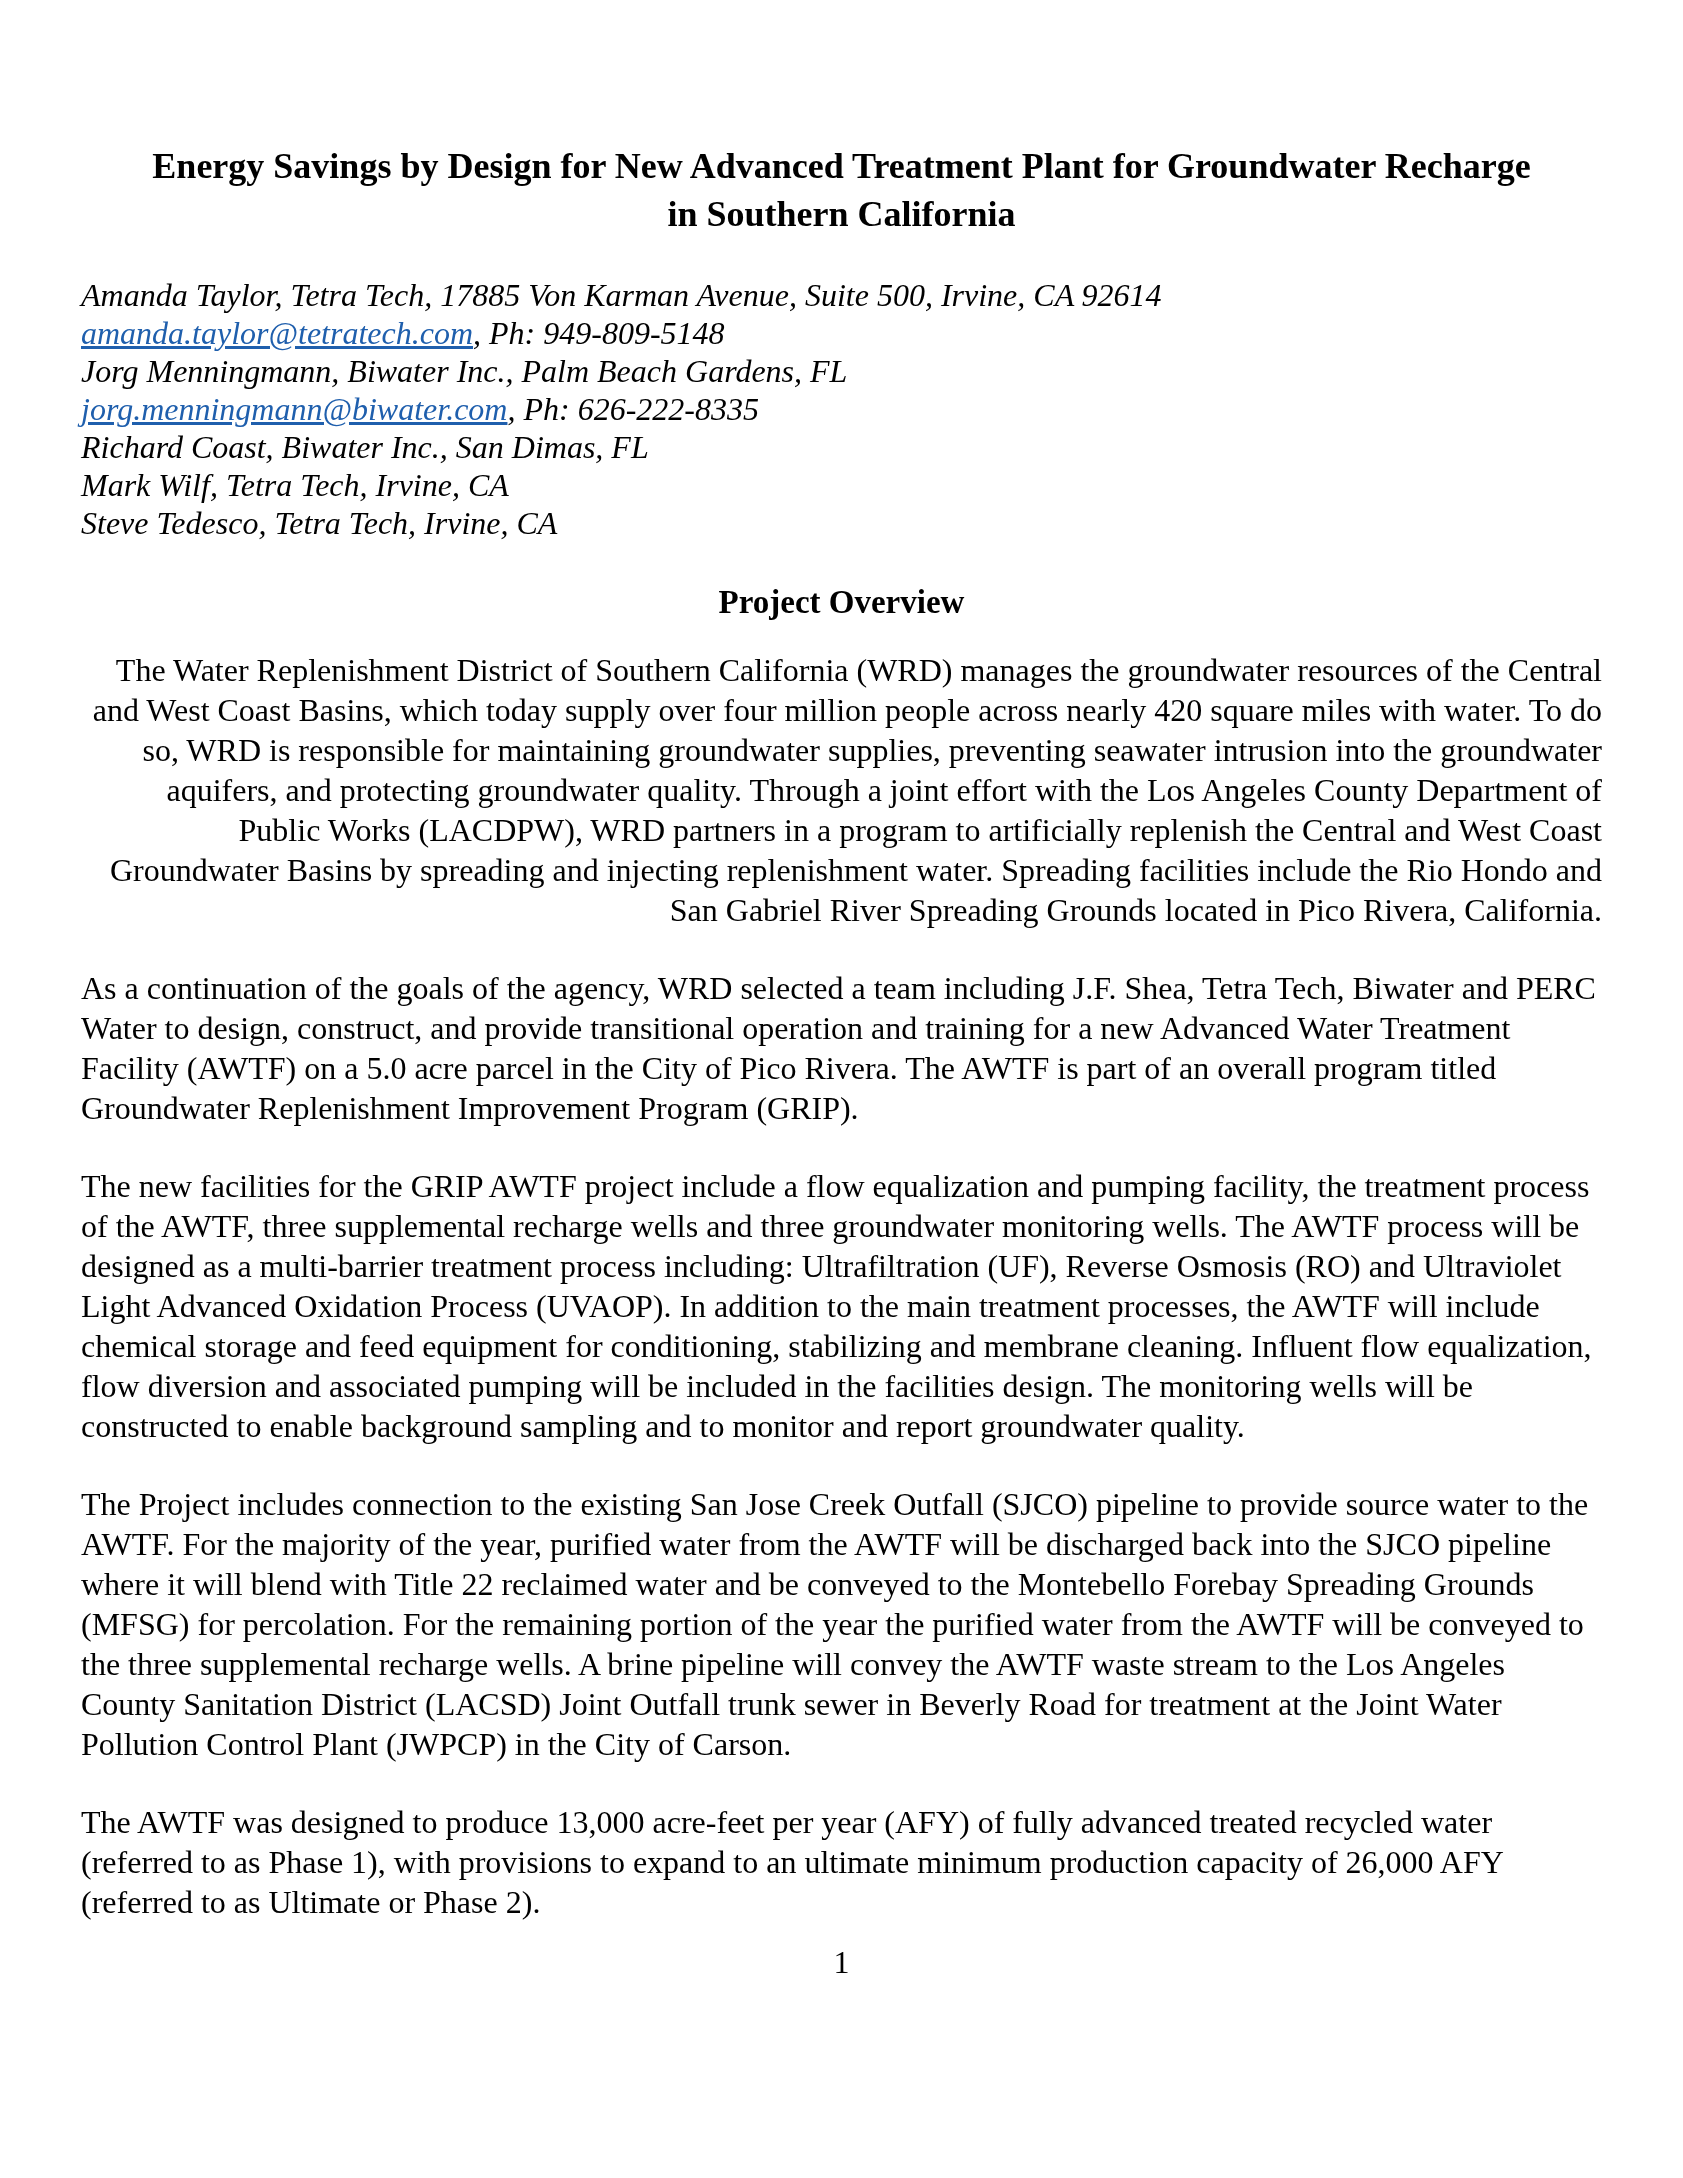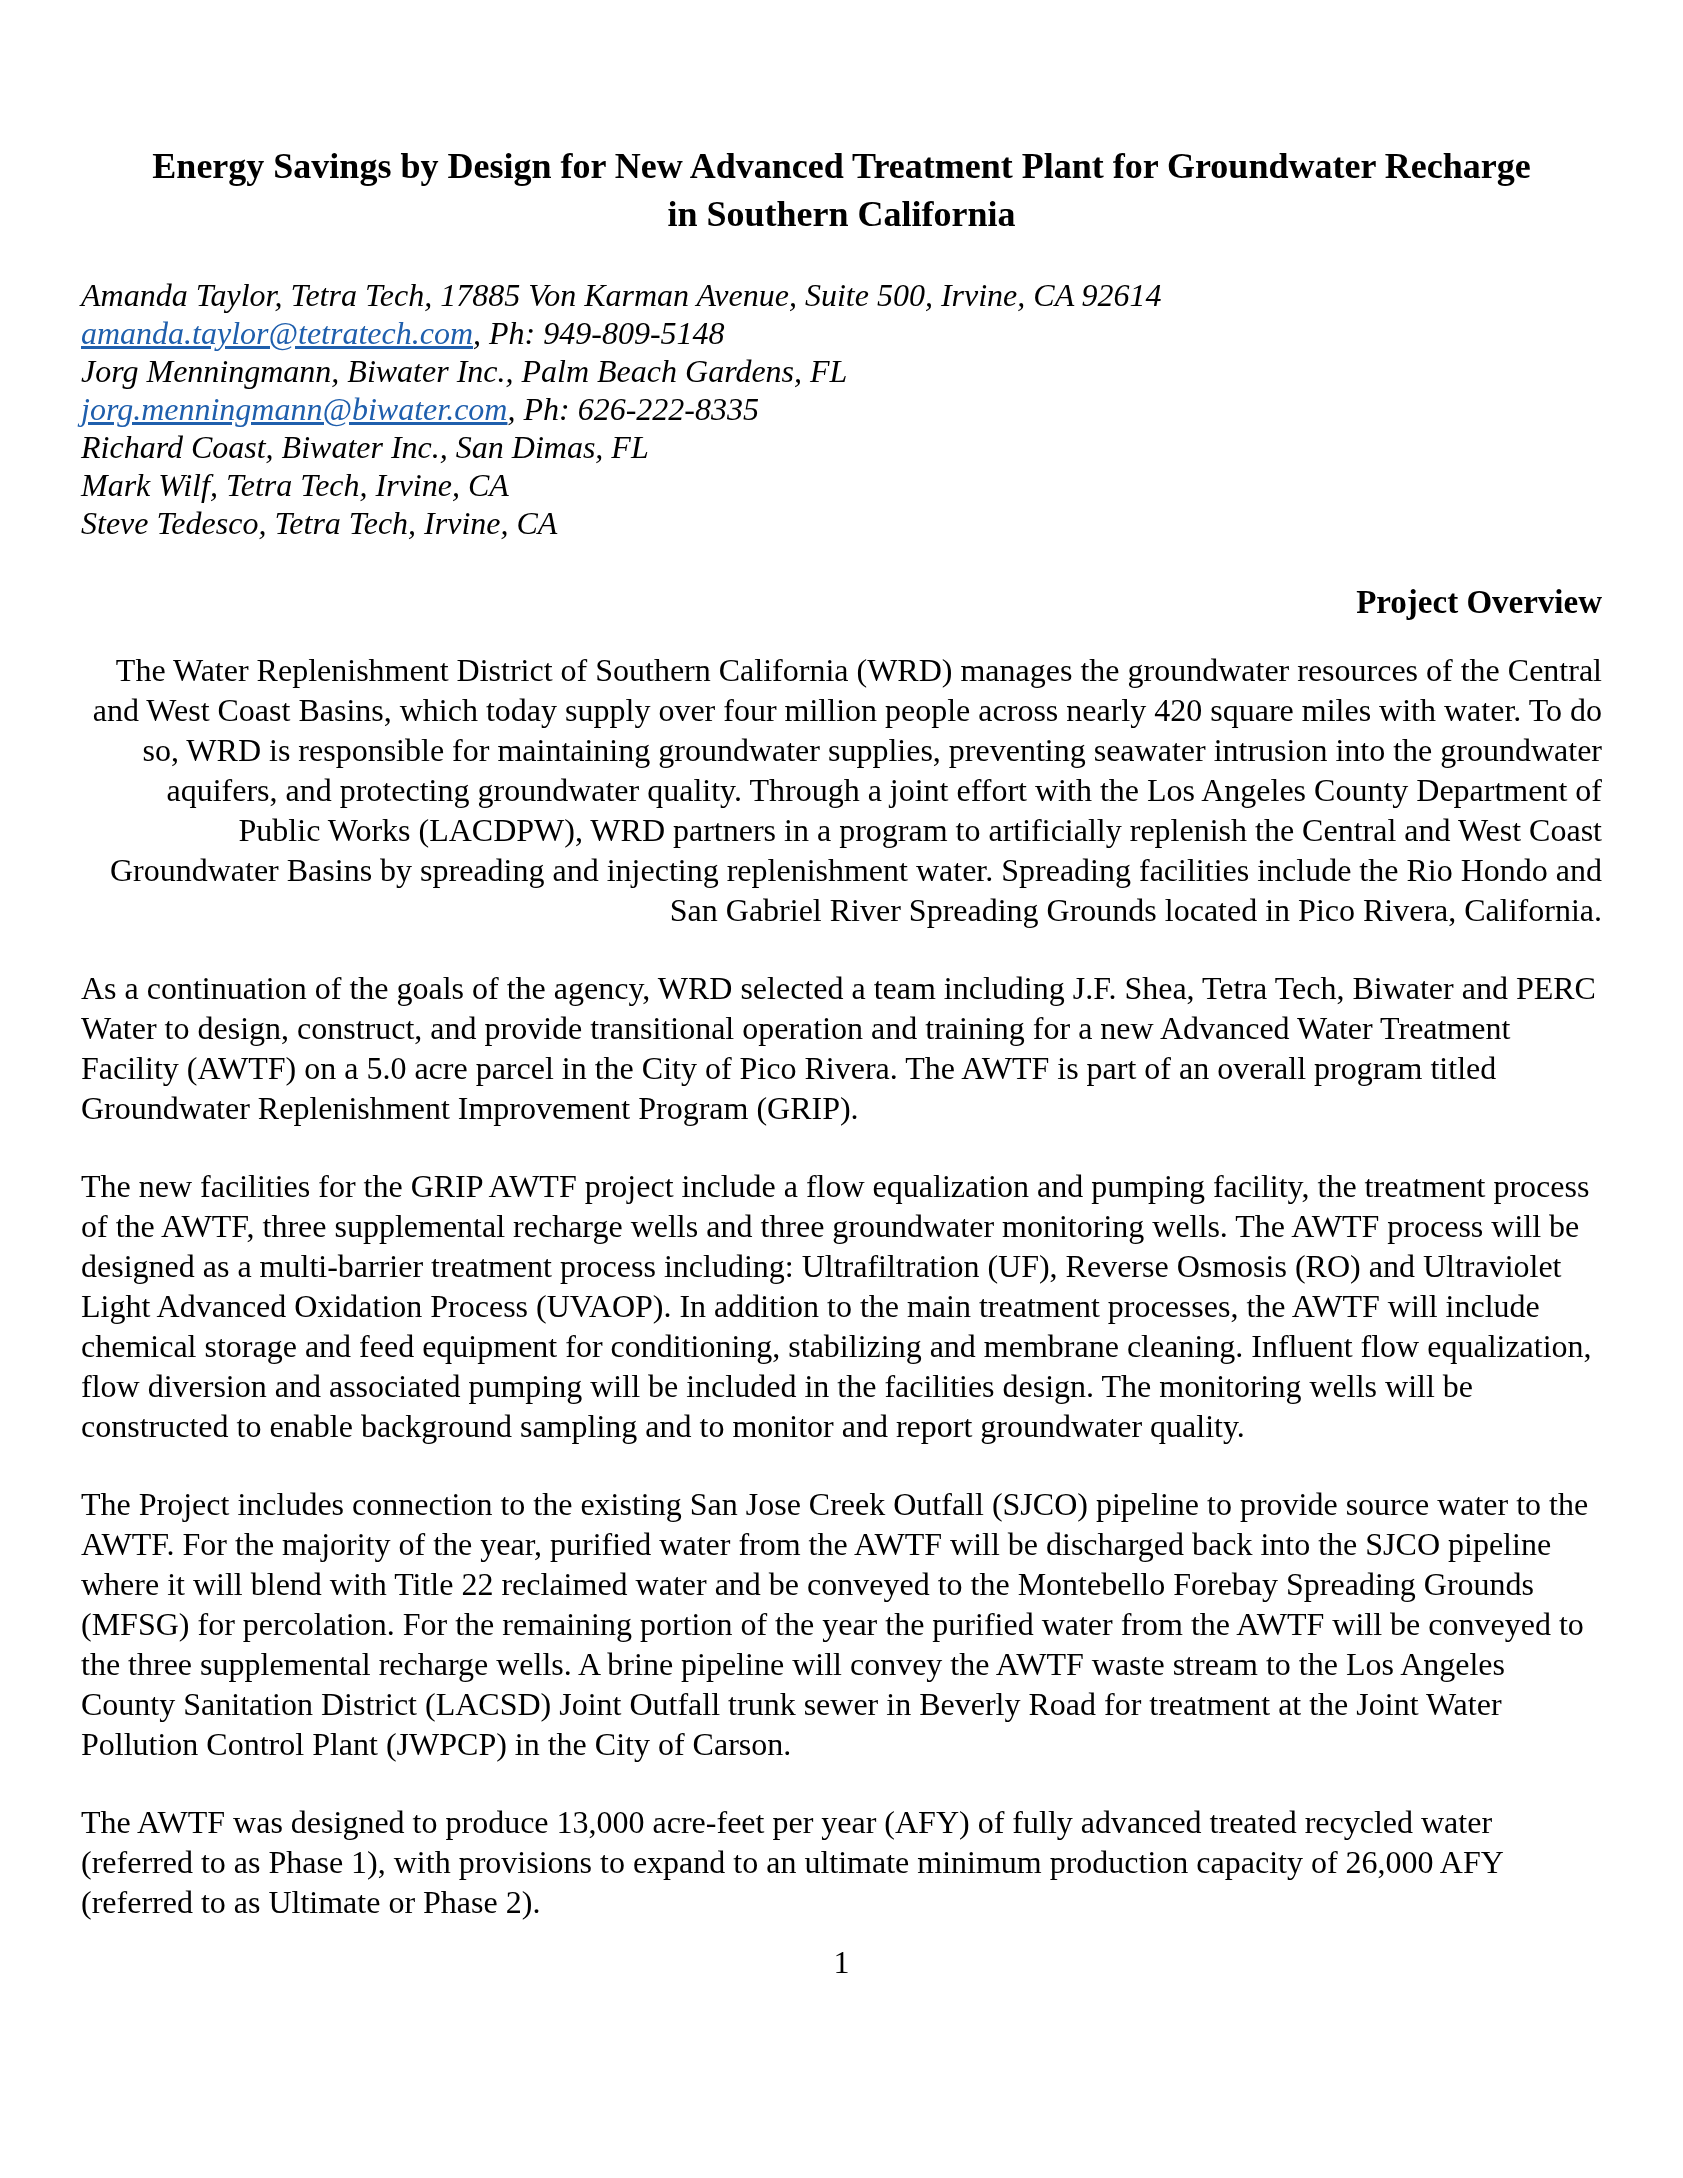--- a/index.html
+++ b/index.html
@@ -40,21 +40,21 @@
   .author-line {
     white-space: nowrap;
   }
   a.email {
     color: var(--link-color, #1f5fad);
     text-decoration: underline;
     cursor: pointer;
   }
   .heading {
     margin: 40px 0 0 0;
-    text-align: right;
+    text-align: center;
     font-size: 33px;
     font-weight: bold;
     line-height: 40px;
   }
   .para {
     margin: 38px 0 0 0;
     font-size: 32px;
     line-height: 40px;
     text-align: left;
   }

